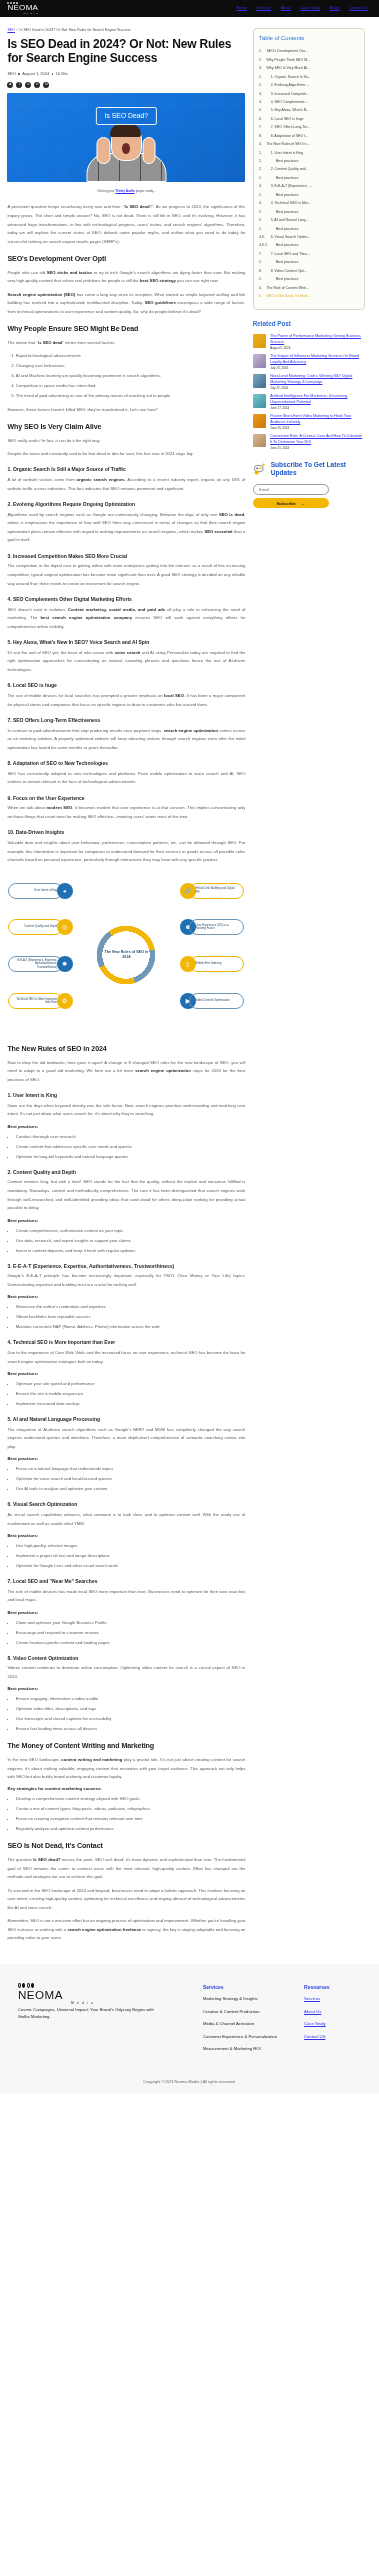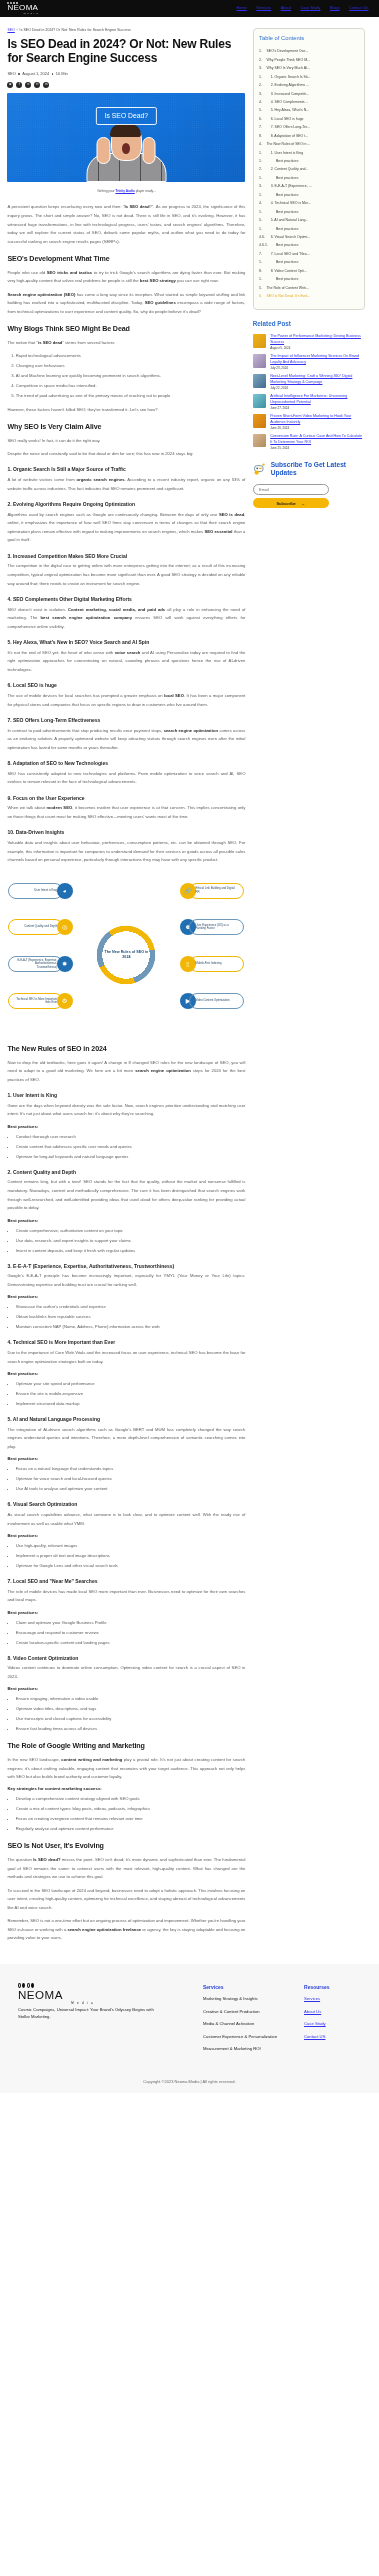--- a/index.html
+++ b/index.html
@@ -285,25 +285,25 @@
     </div>
 
     <div class="audio-line">
       <span>Getting your</span>
       <a>Trinity Audio</a>
       <span>player ready...</span>
     </div>
 
     <p><span>A persistent question keeps resurfacing every now and then: "</span><b>Is SEO dead</b><span>?". As we progress to 2024, the significance of this inquiry grows. The short and simple answer? No, SEO is not dead. There is still life in SEO, and it's evolving. However, it has witnessed huge transformations, in line with technological progress, users' tastes, and search engines' algorithms. Therefore, today we will explore the current status of SEO, debunk some popular myths, and outline what you need to do today for successful ranking on search engine results pages (SERPs).</span></p>
 
-    <h2>SEO's Development What Time</h2>
+    <h2>SEO's Development Over Opti</h2>
     <p><span>People who use old </span><b>SEO tricks and tactics</b><span> to try to trick Google's search algorithms are dying faster than ever. But making very high-quality content that solves real problems for people is still the </span><b>best SEO strategy</b><span> you can use right now.</span></p>
     <p><b>Search engine optimization (SEO)</b><span> has come a long way since its inception. What started as simple keyword stuffing and link building has evolved into a sophisticated, multifaceted discipline. Today, </span><b>SEO guidelines</b><span> encompass a wide range of factors, from technical optimizations to user experience and content quality. So, why do people believe it's dead?</span></p>
 
-    <h2>Why Blogs Think SEO Might Be Dead</h2>
+    <h2>Why People Ensure SEO Might Be Dead</h2>
     <p><span>The notion that "</span><b>is SEO dead</b><span>" stems from several factors:</span></p>
     <ol>
       <li>Rapid technological advancements</li>
       <li>Changing user behaviours</li>
       <li>AI and Machine learning are quickly becoming prominent in search algorithms.</li>
       <li>Competition in space media has intensified.</li>
       <li>The trend of paid advertising as one of the primary means of reaching out to people</li>
     </ol>
     <p>However, these factors haven't killed SEO; they've transformed it. Let's see how?</p>
 
@@ -449,31 +449,31 @@
     <h3>8. Video Content Optimization</h3>
     <p>Videos content continues to dominate online consumption. Optimizing video content for search is a crucial aspect of SEO in 2024.</p>
     <h4>Best practices:</h4>
     <ul>
       <li>Ensure engaging, informative a video usable</li>
       <li>Optimize video titles, descriptions, and tags</li>
       <li>Use transcripts and closed captions for accessibility</li>
       <li>Ensure fast loading times across all devices</li>
     </ul>
 
-    <h2>The Role of Google Writing and Marketing</h2>
+    <h2>The Money of Content Writing and Marketing</h2>
     <p><span>In the new SEO landscape, </span><b>content writing and marketing</b><span> play a pivotal role. It's not just about creating content for search engines; it's about crafting valuable, engaging content that resonates with your target audience. This approach not only helps with SEO but also builds brand authority and customer loyalty.</span></p>
     <h4>Key strategies for content marketing success:</h4>
     <ul>
       <li>Develop a comprehensive content strategy aligned with SEO goals</li>
       <li>Create a mix of content types: blog posts, videos, podcasts, infographics</li>
       <li>Focus on creating evergreen content that remains relevant over time</li>
       <li>Regularly analyse and optimize content performance</li>
     </ul>
 
-    <h2>SEO Is Not User, It's Evolving</h2>
+    <h2>SEO Is Not Dead, It's Contact</h2>
     <p><span>The question </span><b>Is SEO dead?</b><span> misses the point. SEO isn't dead; it's more dynamic and sophisticated than ever. The fundamental goal of SEO remains the same: to connect users with the most relevant, high-quality content. What has changed are the methods and strategies we use to achieve this goal.</span></p>
     <p>To succeed in the SEO landscape of 2024 and beyond, businesses need to adopt a holistic approach. This involves focusing on user intent, creating high-quality content, optimizing for technical excellence, and staying abreast of technological advancements like AI and voice search.</p>
     <p><span>Remember, SEO is not a one-time effort but an ongoing process of optimization and improvement. Whether you're handling your SEO in-house or working with a </span><b>search engine optimization freelance</b><span> or agency, the key is staying adaptable and focusing on providing value to your users.</span></p>
   </main>
 
   <aside class="sidebar">
     <div class="toc-box">
       <div class="toc-title">Table of Contents</div>
       <ul class="toc-list">
         <li class="lvl1">

